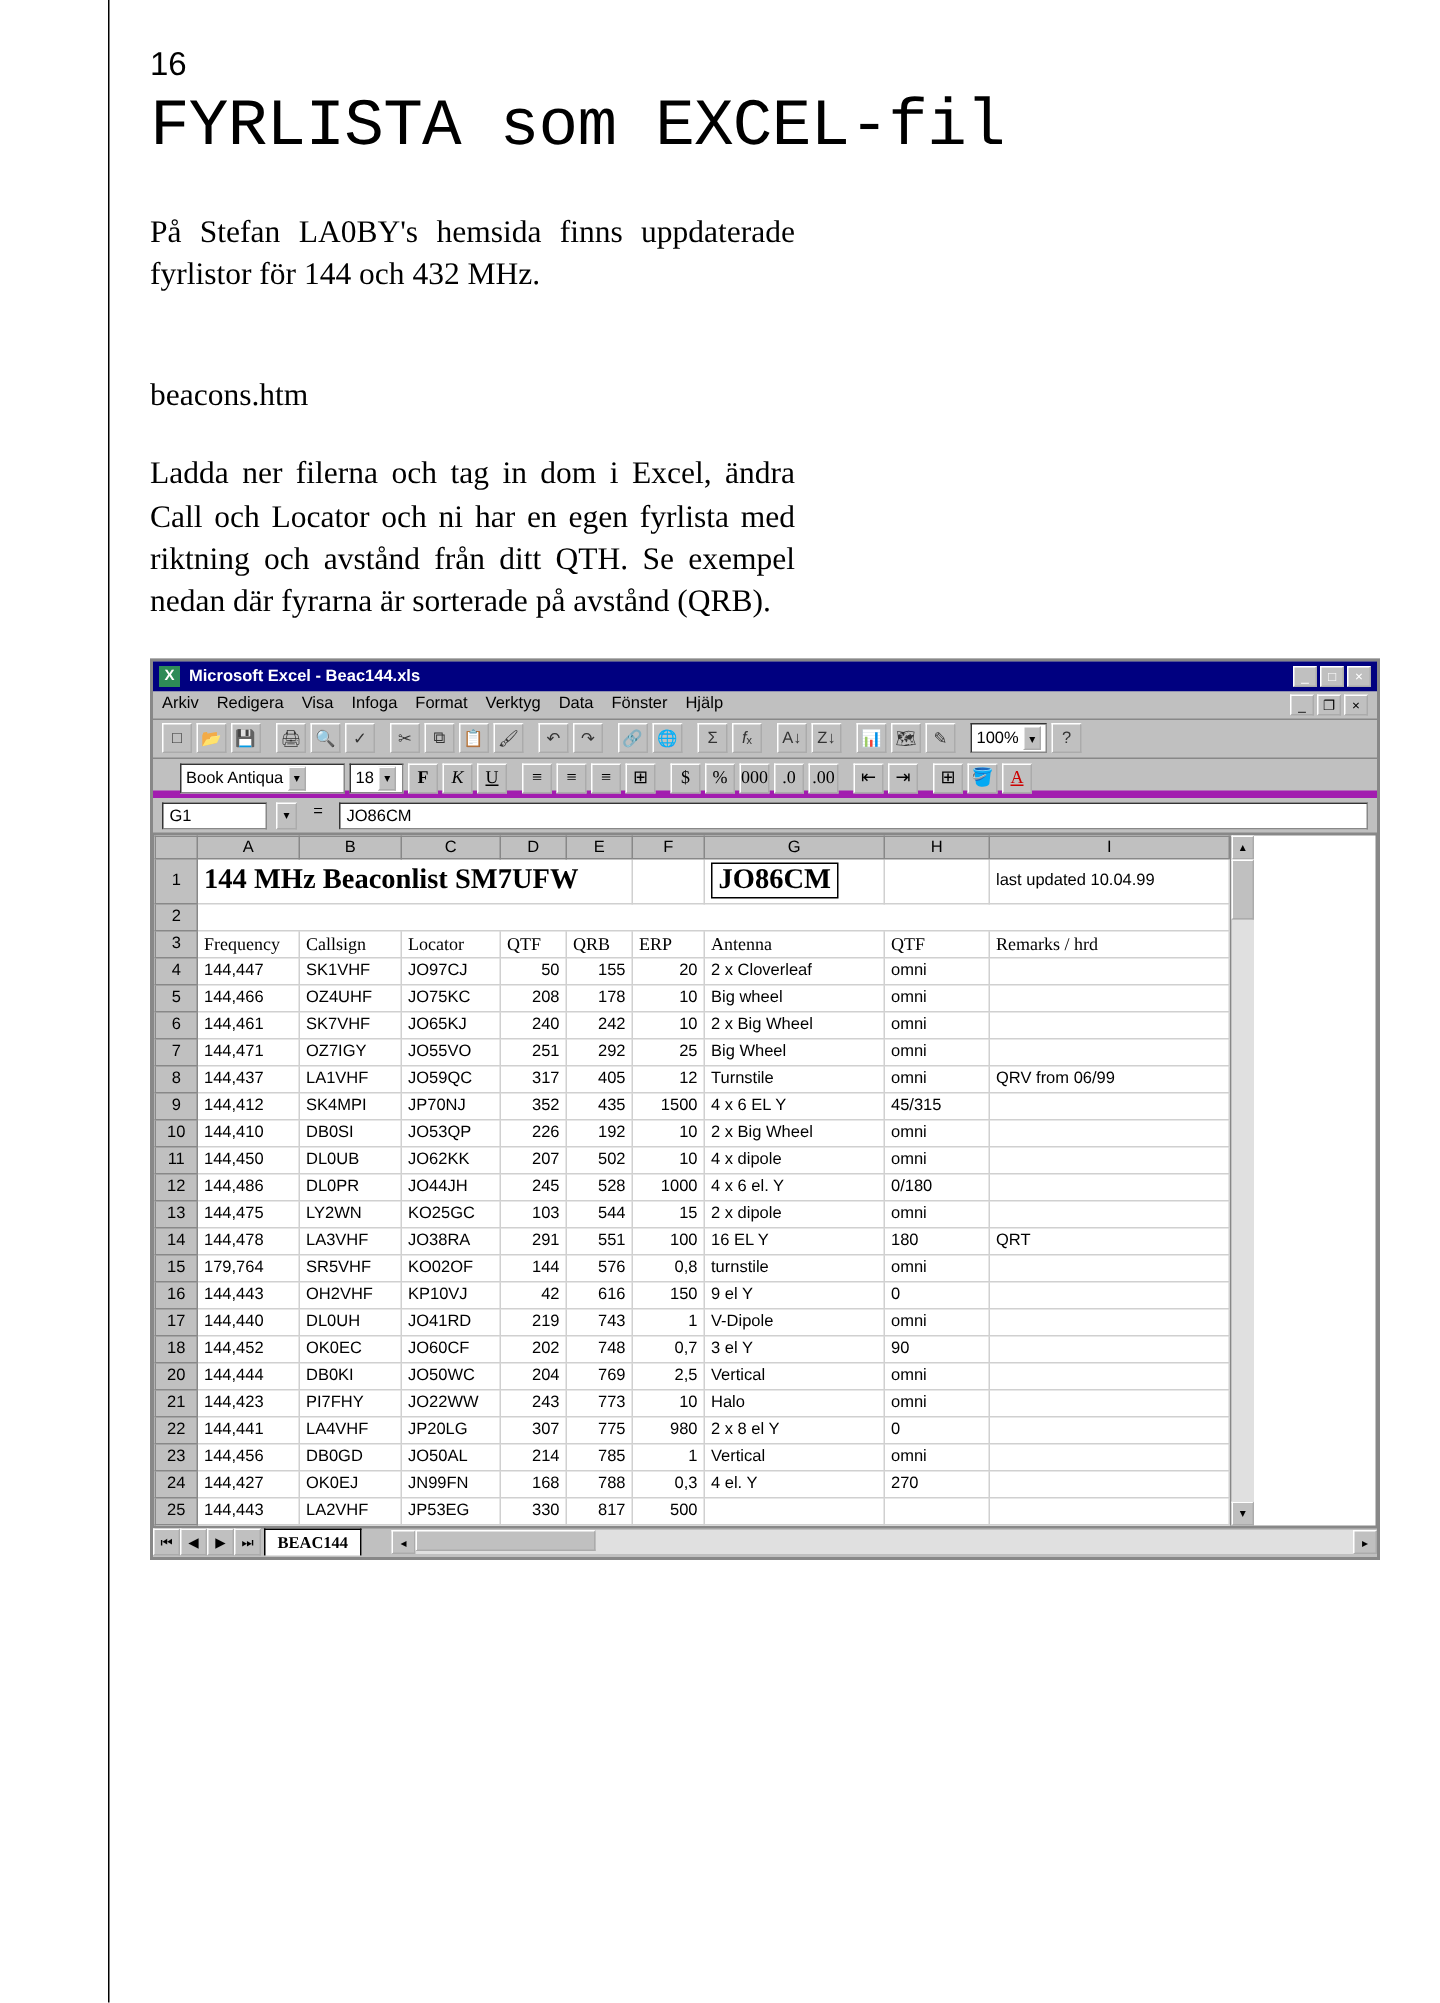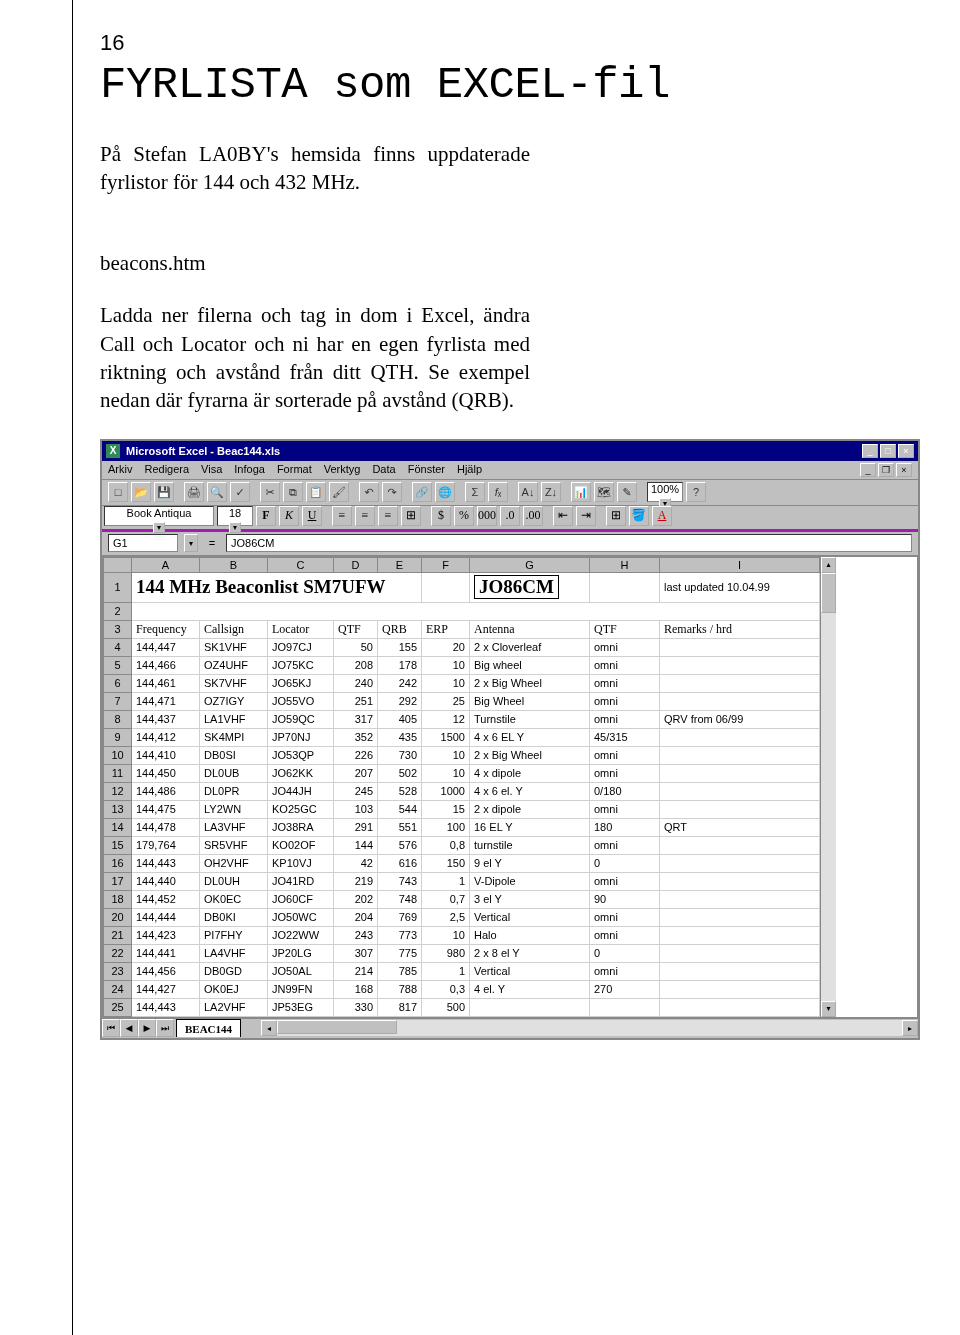--- a/index.html
+++ b/index.html
@@ -92,45 +92,44 @@
   .tbtn {
     width:20px; height:20px; border:1px outset #fff;
     background:#c0c0c0; display:flex; align-items:center;
     justify-content:center; font-size:11px; color:#333;
   }
   .tsep { width:4px; }
   .tcombo {
     height:20px; border:1px inset #888; background:#fff;
     display:flex; align-items:center; padding:0 3px; gap:3px;
     font-size:11px;
-    flex-direction:column;
   }
   .tcombo .dd { width:12px; height:16px; border:1px outset #fff;
     background:#c0c0c0; display:flex; align-items:center; justify-content:center;
     font-size:8px; }
   .ttext100 { font-size:11px; }
   .fmtbar {
-    background:#c0c0c0; padding:3px 2px;
-    display:flex; align-items:flex-end; gap:3px;
-    border-bottom:3px solid #a21caf;
+    background:#c0c0c0; padding:3px 18px;
+    display:flex; align-items:flex-start; gap:3px;
+    border-bottom:5px solid #a21caf;
     height:26px;
   }
   .fmt-font { width:110px; }
   .fmt-size { width:36px; }
   .fbtn {
     width:20px; height:20px; border:1px outset #fff;
     background:#c0c0c0; display:flex; align-items:center;
     justify-content:center; font-size:12px; font-family:'Times New Roman';
   }
   .fbtn.b{font-weight:bold;}
   .fbtn.i{font-style:italic;}
   .fbtn.u{text-decoration:underline;}
   .formula {
     background:#c0c0c0; padding:3px 6px;
-    display:flex; align-items:center; gap:6px;
+    display:flex; gap:6px;
     border-bottom:1px solid #888;
     height:24px;
   }
   .formula .namebox {
     width:70px; height:18px; background:#fff; border:1px inset #888;
     padding:0 4px; display:flex; align-items:center;
   }
   .formula .dd { width:14px;height:18px;border:1px outset #fff;background:#c0c0c0;
     display:flex;align-items:center;justify-content:center;font-size:8px;}
   .formula .eq { width:16px; text-align:center; }
@@ -448,21 +447,21 @@
               <td>4 x 6 EL Y</td>
               <td>45/315</td>
               <td></td>
             </tr>
             <tr>
               <th class="rowh">10</th>
               <td>144,410</td>
               <td>DB0SI</td>
               <td>JO53QP</td>
               <td class="right">226</td>
-              <td class="right">730</td>
+              <td class="right">192</td>
               <td class="right">10</td>
               <td>2 x Big Wheel</td>
               <td>omni</td>
               <td></td>
             </tr>
             <tr>
               <th class="rowh">11</th>
               <td>144,450</td>
               <td>DL0UB</td>
               <td>JO62KK</td>

